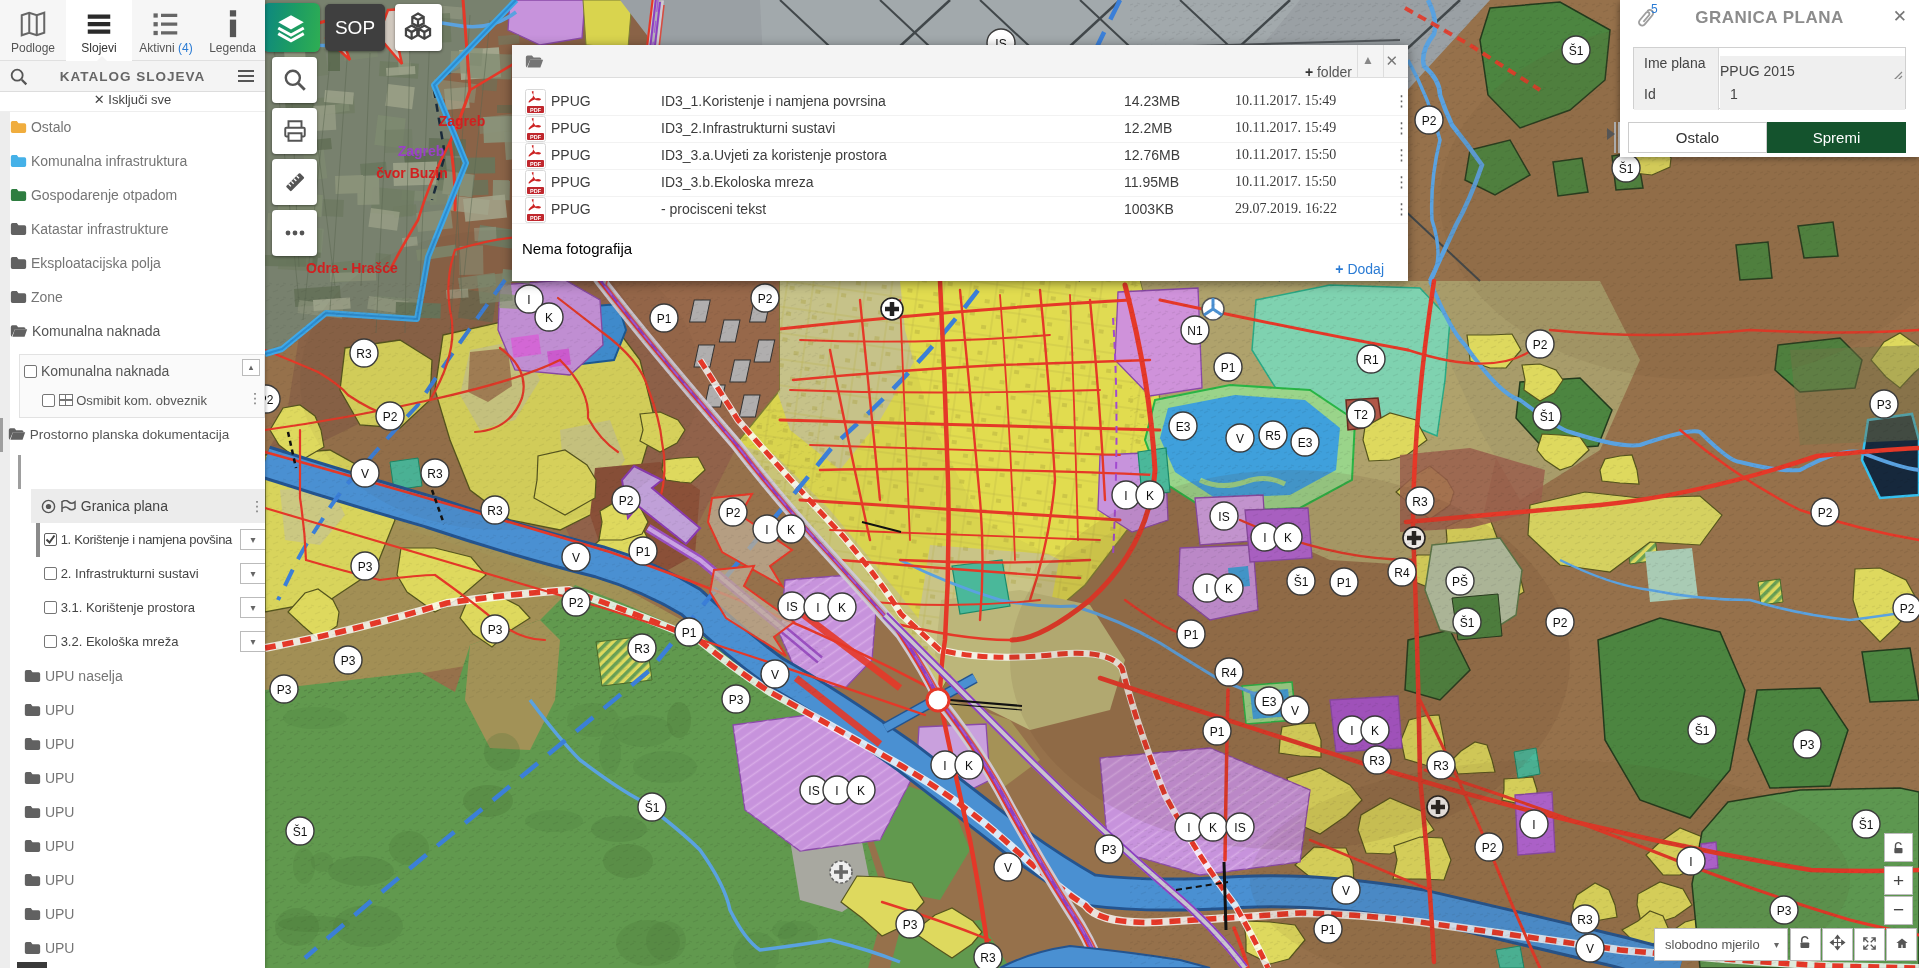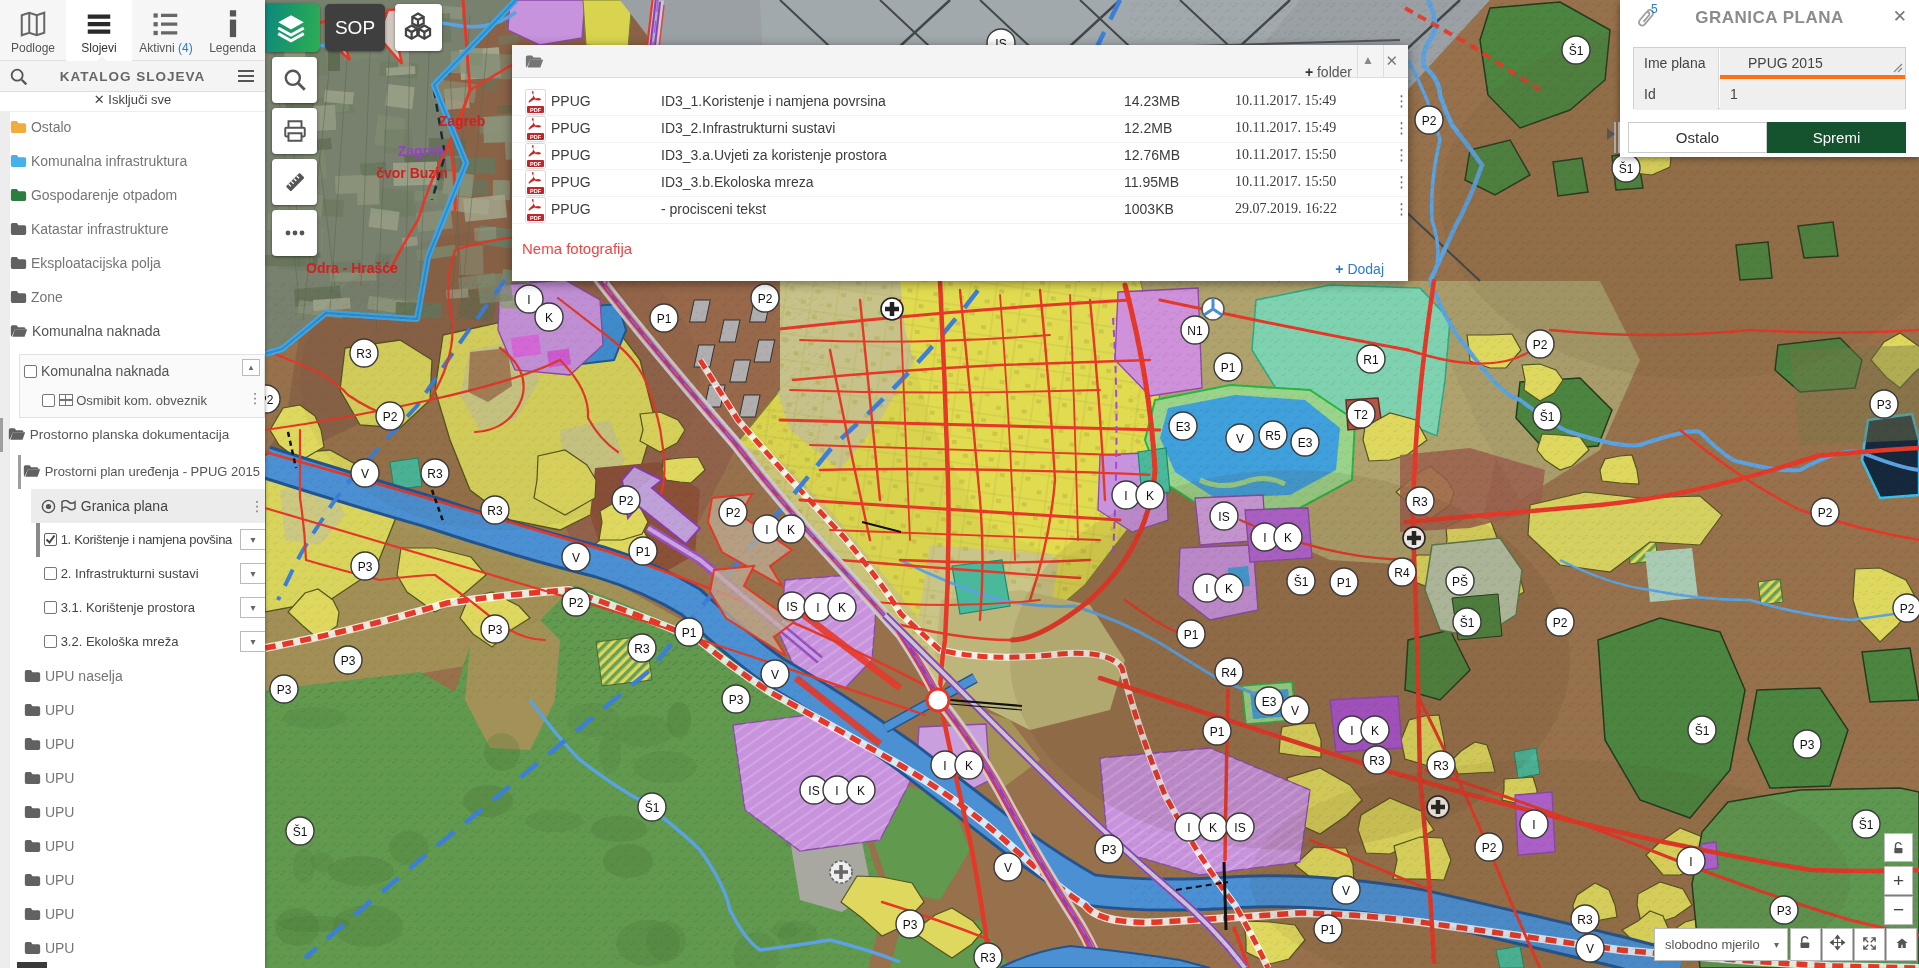--- a/index.html
+++ b/index.html
@@ -769,24 +769,20 @@
         <div style="position:absolute;left:19px;top:238px;width:246px;height:64px;background:#fafafa;border:1px solid #e2e2e2"></div>
         <div class="trow" style="top:238px;left:24px;"><span style="display:inline-block;width:13px;height:13px;border:1.5px solid #757575;border-radius:2px;vertical-align:-2px;background:#fff"></span> <span style="color:#555">Komunalna naknada</span></div>
         <div style="position:absolute;left:242px;top:243px;width:18px;height:17px;border:1px solid #bbb;background:#fff;text-align:center;line-height:15px;color:#666;font-size:9px">▴</div>
         <div class="trow" style="top:268px;left:42px;font-size:13px;"><span style="display:inline-block;width:13px;height:13px;border:1.5px solid #757575;border-radius:2px;vertical-align:-2px;background:#fff"></span> <span style="display:inline-block;width:14px;height:12px;border:1.5px solid #757575;vertical-align:-1px;background:#fff;position:relative"><span style="position:absolute;left:5px;top:0;bottom:0;width:1.5px;background:#757575"></span><span style="position:absolute;top:4px;left:0;right:0;height:1.5px;background:#757575"></span></span> <span style="color:#555">Osmibit kom. obveznik</span></div>
         <div style="position:absolute;left:248px;top:274px"><span style="display:inline-block;width:4px;color:#757575;font-size:14px;letter-spacing:0;line-height:6px">⋮</span></div>
         <div class="trow" style="top:302px;left:8px;font-size:13.5px;"><svg width="18" height="14" viewBox="0 0 22 16" style="vertical-align:-2px">
             <path d="M1,3 q0,-2 2,-2 h5 l2,2.5 h7 q2,0 2,2 V6 H6 L2,15 q-1,-1 -1,-2 Z" fill="#616161"></path>
             <path d="M6,6 h15 l-3.2,9 H3 Z" fill="#616161"></path>
           </svg> <span style="color:#555">Prostorno planska dokumentacija</span></div>
         <div style="position:absolute;left:0px;top:302px;width:3px;height:34px;background:#9e9e9e"></div>
-        <div class="trow" style="top:339px;left:23px;font-size:13px;"><svg width="18" height="14" viewBox="0 0 22 16" style="vertical-align:-2px">
-            <path d="M1,3 q0,-2 2,-2 h5 l2,2.5 h7 q2,0 2,2 V6 H6 L2,15 q-1,-1 -1,-2 Z" fill="#616161"></path>
-            <path d="M6,6 h15 l-3.2,9 H3 Z" fill="#616161"></path>
-          </svg> <span style="color:#555">Prostorni plan uređenja - PPUG 2015</span></div>
         <div style="position:absolute;left:18px;top:339px;width:3px;height:34px;background:#9e9e9e"></div>
         <div style="position:absolute;left:31px;top:373px;width:234px;height:34px;background:#ececec"></div>
         <div class="trow" style="top:373px;left:41px;"><svg width="15" height="15" viewBox="0 0 16 16" style="vertical-align:-3px">
             <circle cx="8" cy="8" r="6.5" fill="none" stroke="#555" stroke-width="1.5"></circle>
             <circle cx="8" cy="8" r="2.8" fill="#555"></circle>
           </svg> <svg width="17" height="13" viewBox="0 0 18 14" style="vertical-align:-2px">
             <path d="M2,1 V13 M2,2 q4,-3 7,0 q3,3 7,0 V9 q-4,3 -7,0 q-3,-3 -7,0" stroke="#555" stroke-width="1.6" fill="none"></path>
           </svg> <span style="color:#444">Granica plana</span></div>
         <div style="position:absolute;left:250px;top:382px"><span style="display:inline-block;width:4px;color:#757575;font-size:14px;letter-spacing:0;line-height:6px">⋮</span></div>
         <div style="position:absolute;left:36px;top:407px;width:3.5px;height:34px;background:#8a8a8a"></div>
@@ -900,35 +896,35 @@
             <path d="M6,4 q2,5 4,7 q3,-1 5,0 q2,1 -1,2 q-3,0 -5,-1 q-3,1 -5,3 q-2,1 -1,-1 q1,-2 4,-4 q1,-3 1,-6 q0,-2 -2,0" fill="#c22" transform="scale(0.95) translate(1,-1)"></path>
             <rect x="2" y="17" width="17" height="7" rx="1" fill="#c0272d"></rect>
             <text x="10.5" y="22.5" font-size="5.5" fill="#fff" text-anchor="middle" font-weight="bold">PDF</text>
           </svg></span>
 <span class="ppug">PPUG</span>
         <span class="nm">- procisceni tekst</span>
         <span class="sz">1003KB</span>
         <span class="dt">29.07.2019. 16:22</span>
         <span class="dots">⋮</span>
 </div>
-<div style="position:absolute;left:10px;top:195px;font-size:15px;color:#ef4444">Nema fotografija</div>
+<div style="position:absolute;left:10px;top:195px;font-size:15px;color:#000000">Nema fotografija</div>
 <div style="position:absolute;right:24px;top:216px;font-size:14px;color:#2a7bd4"><b>+</b> Dodaj</div>
 </div>
   <div id="rpanel">
 <svg width="26" height="26" viewBox="0 0 24 24" style="position:absolute;left:12px;top:6px">
         <g transform="rotate(40 12 12)">
           <path d="M9,5 a3,3 0 0 1 6,0 v11 a3,3 0 0 1 -6,0 V7 a1.8,1.8 0 0 1 3.6,0 v8" fill="none" stroke="#9e9e9e" stroke-width="1.7"></path>
         </g>
       </svg>
 <span style="position:absolute;left:31px;top:2px;color:#2a7bd4;font-size:12px">5</span>
 <div style="position:absolute;left:0;right:0;top:8px;text-align:center;font-size:17px;font-weight:bold;color:#8c8c8c;letter-spacing:0.5px">GRANICA PLANA</div>
 <span style="position:absolute;right:12px;top:6px;color:#777;font-size:17px">✕</span>
 <div style="position:absolute;left:13px;top:47px;right:13px;height:62px;border:1px solid #d0d0d0">
  <div style="position:absolute;left:0;top:0;width:85px;height:46px;background:#f0f0f0;border-right:1px solid #d8d8d8;border-bottom:1px solid #d8d8d8;line-height:31px;font-size:14px;color:#444;padding-left:10px">Ime plana</div>
- <div style="position:absolute;left:86px;top:0;right:0;height:31px;background:#efefef;border-bottom:4px solid #f97316;line-height:31px;font-size:14px;color:#444;padding-left:28px">PPUG 2015
+ <div style="position:absolute;left:86px;top:8px;right:0;height:31px;background:#efefef;border-bottom:4px solid #f97316;line-height:31px;font-size:14px;color:#444;padding-left:0">PPUG 2015
    <svg width="10" height="10" style="position:absolute;right:2px;bottom:2px">
             <path d="M9,1 L1,9 M9,5 L5,9" stroke="#888" stroke-width="1.2"></path>
           </svg>
  </div>
  <div style="position:absolute;left:0;top:31px;width:85px;height:31px;background:#f0f0f0;border-right:1px solid #d8d8d8;line-height:31px;font-size:14px;color:#444;padding-left:10px">Id</div>
  <div style="position:absolute;left:86px;top:31px;right:0;height:31px;background:#efefef;line-height:31px;font-size:14px;color:#444;padding-left:10px">1</div>
 </div>
 <div style="position:absolute;left:8px;top:122px;width:139px;height:31px;background:#fff;border:1px solid #ccc;text-align:center;line-height:29px;font-size:15px;color:#333">Ostalo</div>
 <div style="position:absolute;left:147px;top:122px;width:139px;height:31px;background:#14532d;text-align:center;line-height:31px;font-size:15px;color:#fff">Spremi</div>
 <div style="position:absolute;left:-6px;top:122px;width:2px;height:31px;background:#aaa"></div>

